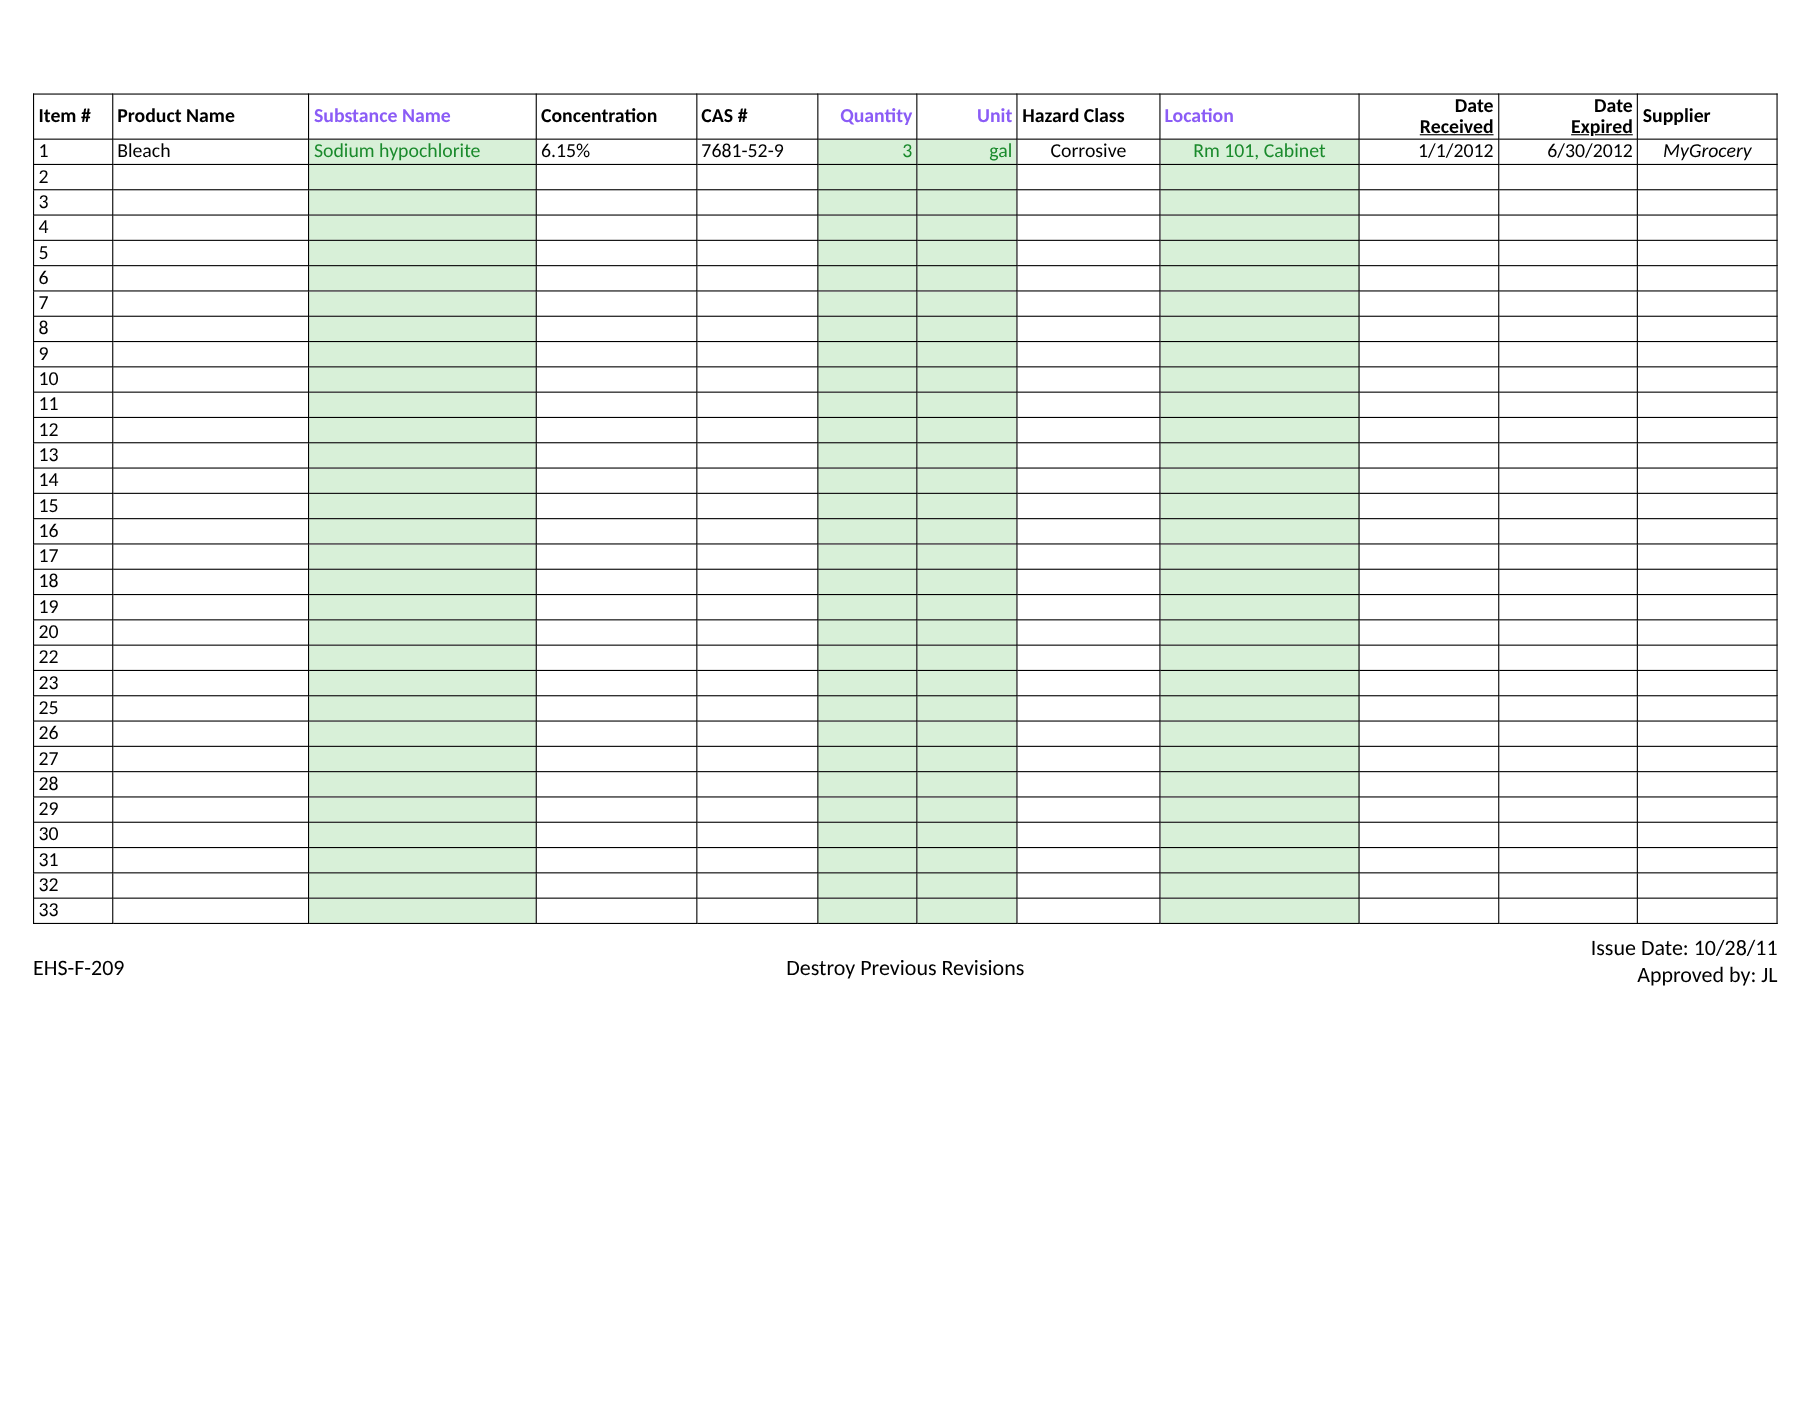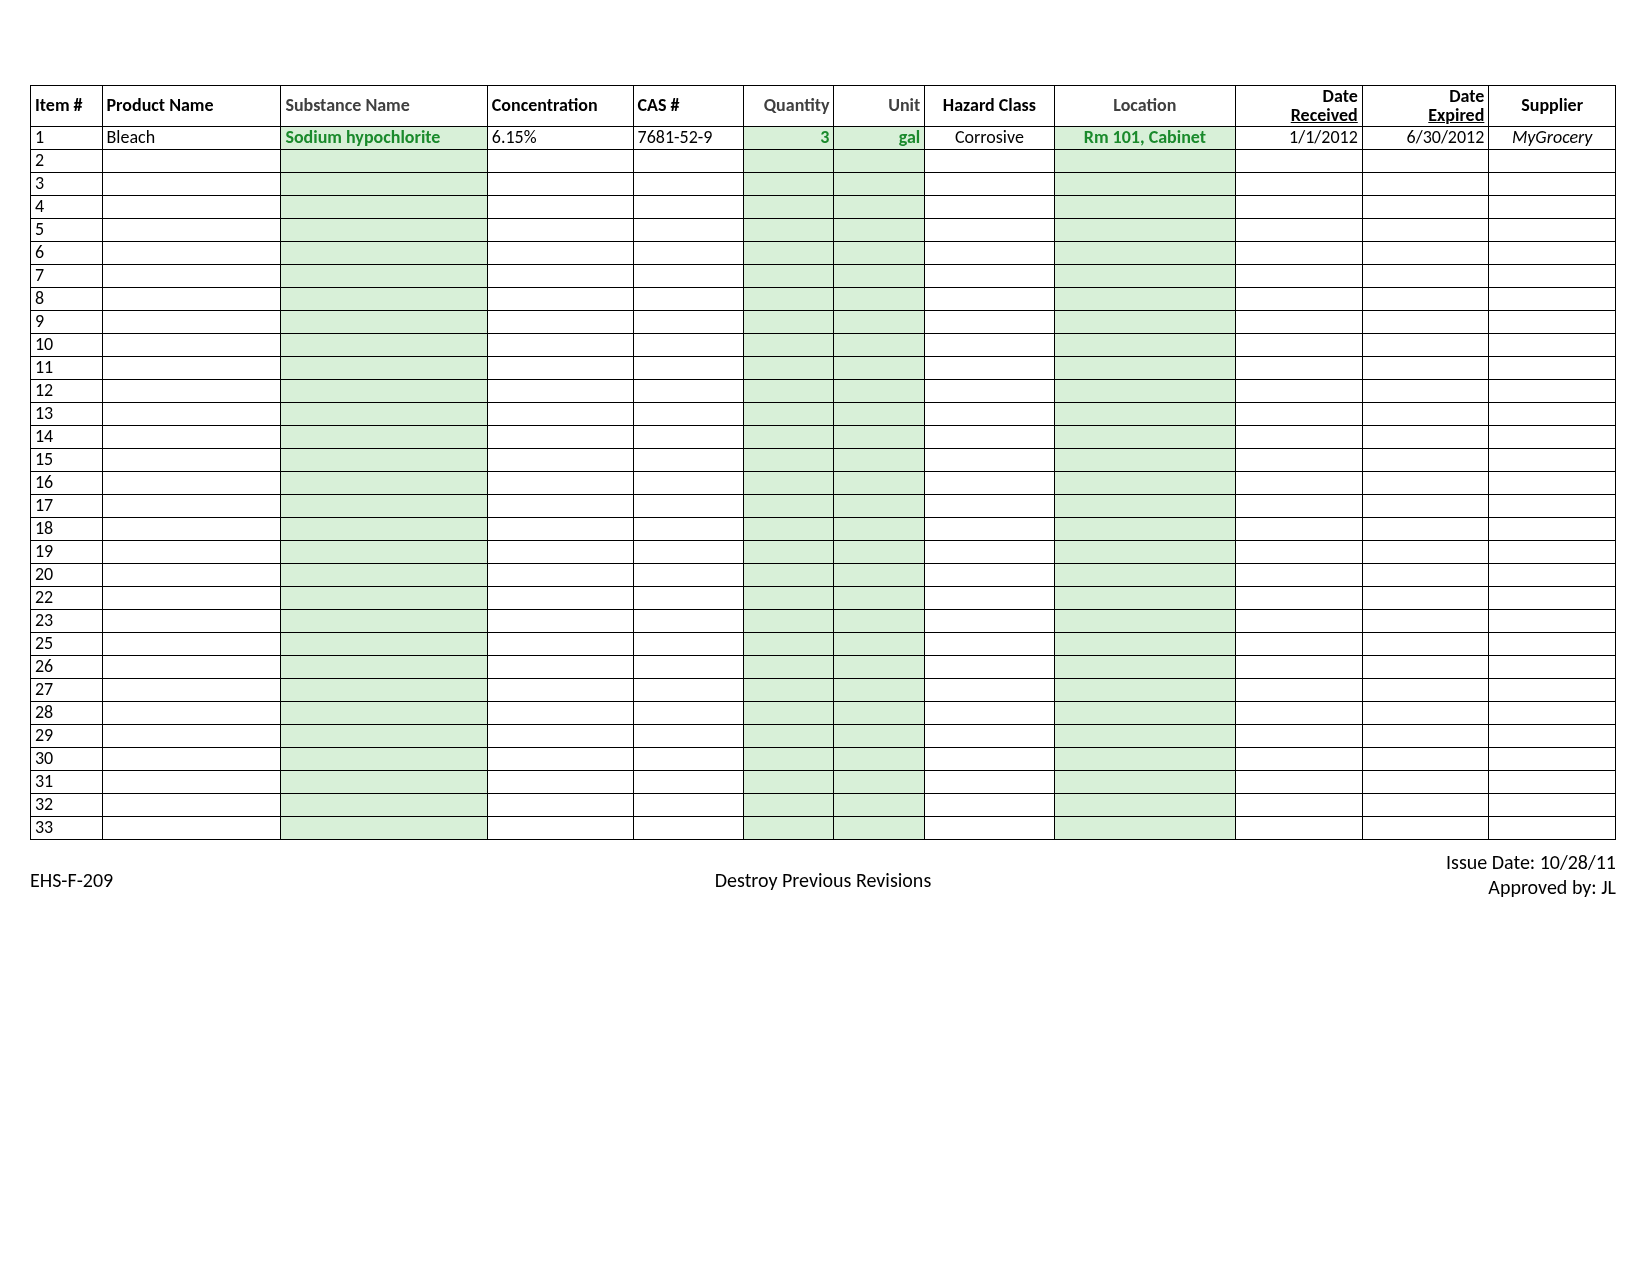--- a/index.html
+++ b/index.html
@@ -29,25 +29,25 @@
     line-height: 1.1;
     overflow: hidden;
     white-space: nowrap;
   }
   th {
     font-weight: bold;
     text-align: left;
     vertical-align: middle;
     height: 40px;
   }
-  th.center { text-align: center; }
+  th.center { }
   th.right { text-align: right; }
-  th.green { color: #404040; }
+  th.green { color: #8b5cf6; }
   td.green-bg { background: #d8f0d8; }
-  td.green-txt { color: #1a8a2c; font-weight: bold; }
+  td.green-txt { color: #1a8a2c; }
   td.right { text-align: right; }
   td.center { text-align: center; }
   td.italic { font-style: italic; margin-left: 36px; }
   .date-hdr {
     text-align: right;
     vertical-align: middle;
     line-height: 1.05;
   }
   .date-hdr .u { text-decoration: underline; }
   .footer {

